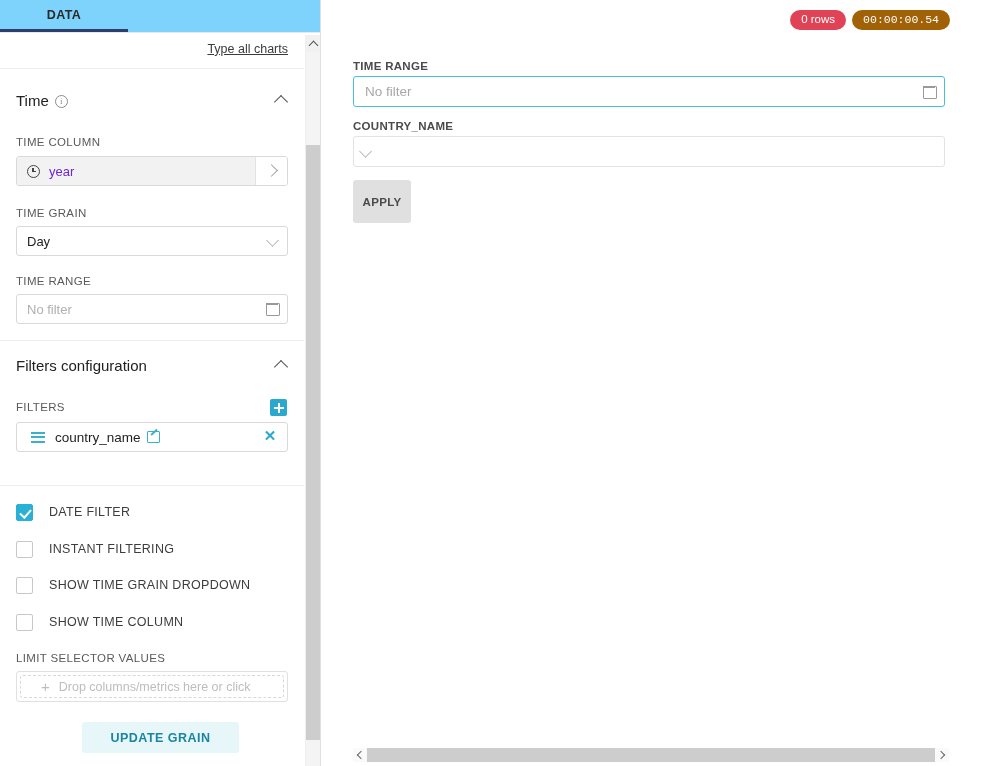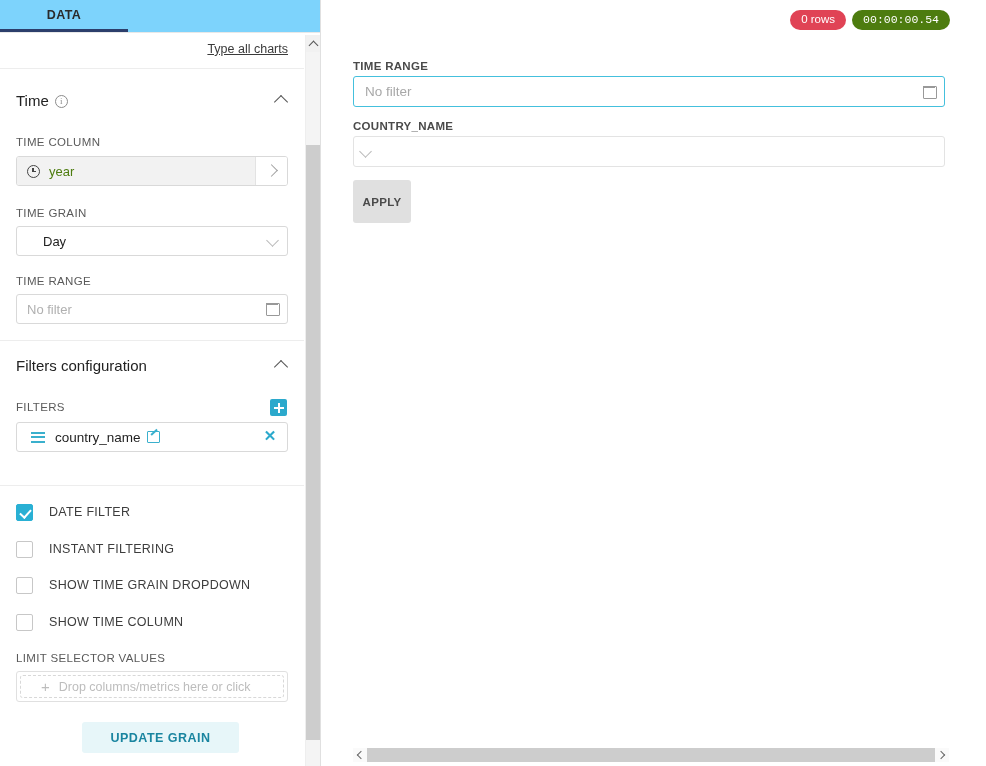--- a/index.html
+++ b/index.html
@@ -109,21 +109,21 @@
     position: relative; margin-right: 9px; flex: none;
   }
   .clock-icon::before {
     content: ""; position: absolute; left: 4.4px; top: 2.2px;
     width: 1.3px; height: 4.3px; background: #444;
   }
   .clock-icon::after {
     content: ""; position: absolute; left: 5.2px; top: 5.6px;
     width: 3.2px; height: 1.3px; background: #444;
   }
-  #time-column-value { font-size: 13px; color: #4d7c0f; }
+  #time-column-value { font-size: 13px; color: #6d28d9; }
   #time-column-arrow {
     position: absolute; right: 0; top: 0;
     width: 32px; height: 28px;
     border-left: 1px solid #e3e3e3;
     background: #fff;
   }
   #time-column-arrow::before {
     content: ""; position: absolute; left: 11px; top: 9px;
     width: 8px; height: 8px;
     border-right: 1.5px solid #a0a0a0; border-top: 1.5px solid #a0a0a0;
@@ -290,21 +290,21 @@
   #badges {
     position: absolute; right: 36px; top: 10px;
     display: flex; align-items: center; gap: 6px;
   }
   #rows-badge {
     background: #e04355; color: #fff;
     font-size: 11.5px; border-radius: 11px;
     padding: 3px 11px 4px; line-height: 13px;
   }
   #timer-badge {
-    background: #4d7c0f; color: #fff;
+    background: #a16207; color: #fff;
     font-size: 11.5px; border-radius: 11px;
     padding: 3px 11px 4px; line-height: 13px;
     font-family: "Liberation Mono", monospace;
   }
 
   #filter-form {
     position: absolute; left: 32px; top: 60px;
     width: 592px;
   }
   .rp-label {
@@ -385,21 +385,21 @@
     <div class="field-label" style="top:136px;">TIME COLUMN</div>
     <div id="time-column-control">
       <div id="time-column-pill">
         <span class="clock-icon"></span>
         <span id="time-column-value">year</span>
       </div>
       <div id="time-column-arrow"></div>
     </div>
 
     <div class="field-label" style="top:207px;">TIME GRAIN</div>
-    <div class="control-box" style="top:226px;padding-left:16px;">
+    <div class="control-box" style="top:226px;">
       <span class="sel-value">Day</span>
       <span class="down-chevron"></span>
     </div>
 
     <div class="field-label" style="top:275px;">TIME RANGE</div>
     <div class="control-box" style="top:294px;">
       <span class="sel-placeholder">No filter</span>
       <span class="cal-icon"></span>
     </div>
 

